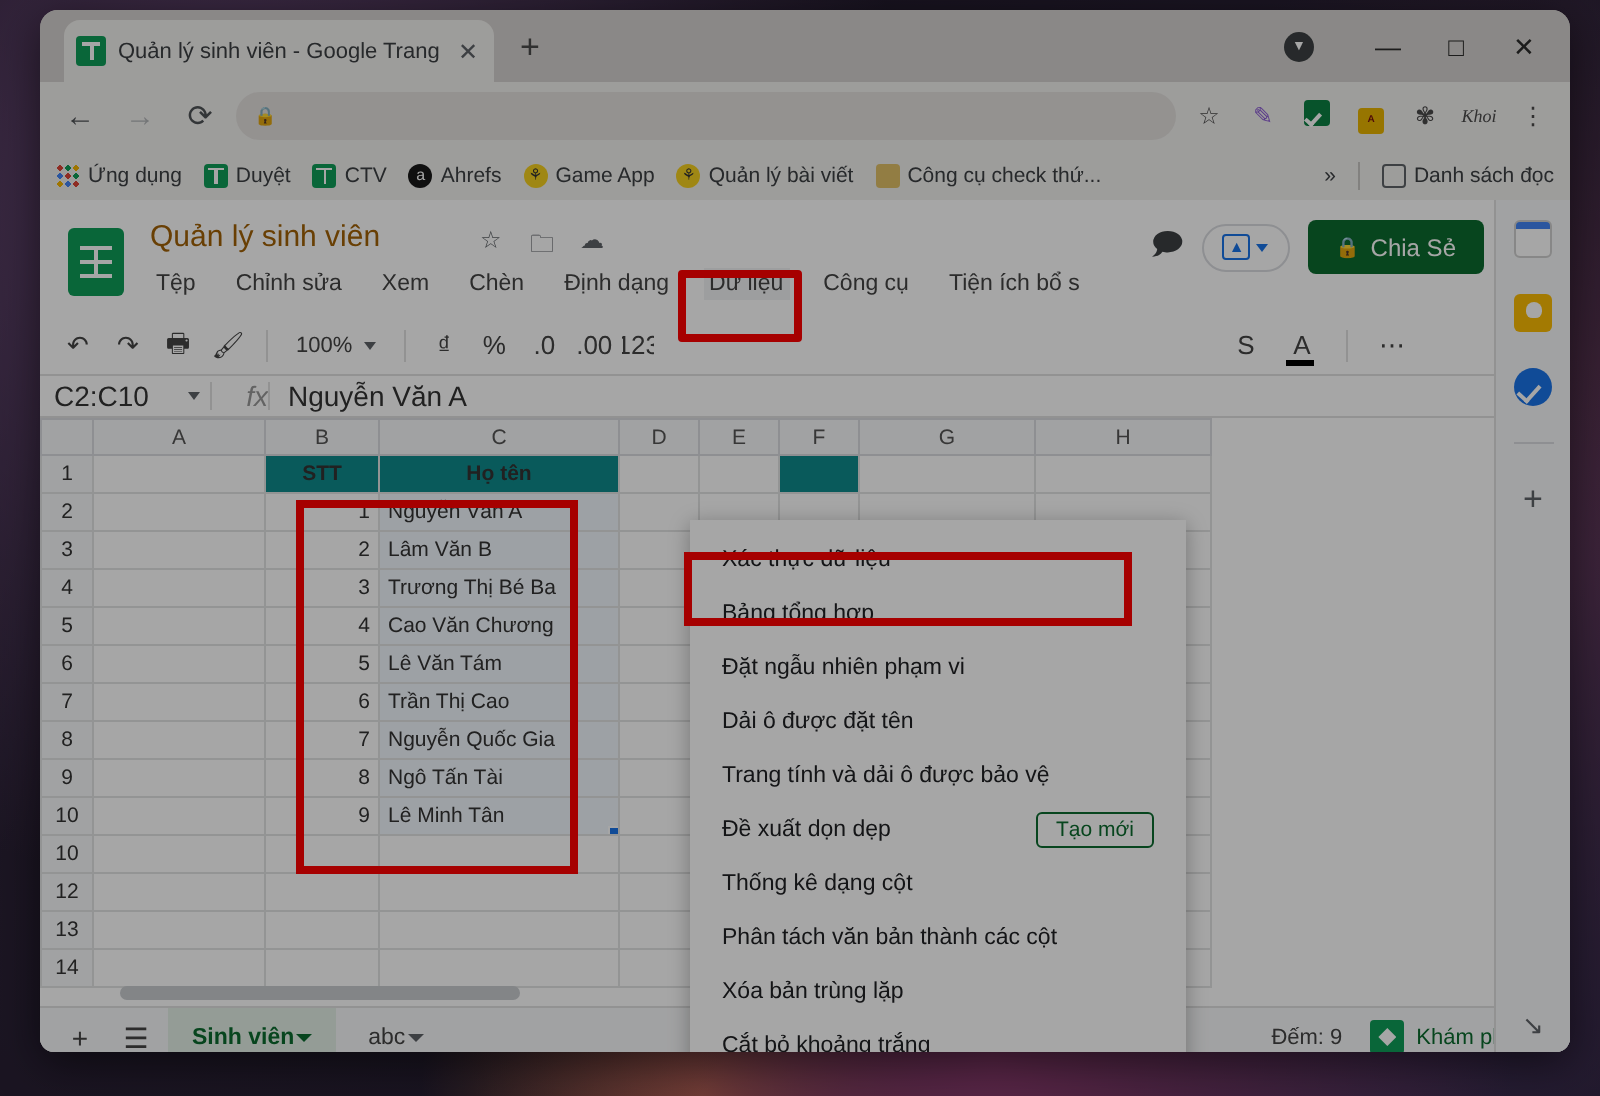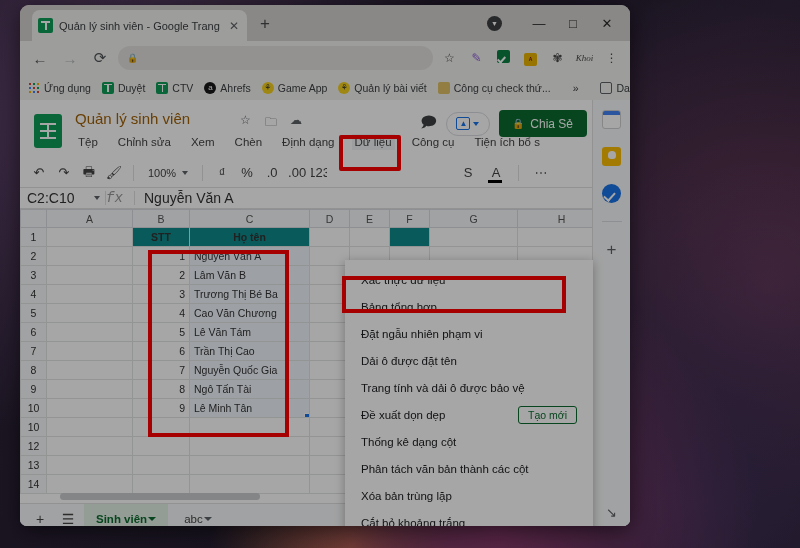--- a/index.html
+++ b/index.html
@@ -20,21 +20,21 @@
       radial-gradient(circle at 5% 62%, #2a2135 0%, rgba(42,33,53,0) 45%),
       radial-gradient(circle at 62% 96%, #8b3b6e 0%, rgba(139,59,110,0) 36%),
       radial-gradient(circle at 86% 92%, #3d2f55 0%, rgba(61,47,85,0) 40%),
       radial-gradient(circle at 96% 52%, #6d3c5e 0%, rgba(109,60,94,0) 38%),
       radial-gradient(circle at 44% 100%, #c7763f 0%, rgba(199,118,63,0) 20%),
       linear-gradient(150deg, #1d1726 0%, #2c2338 45%, #1a1522 100%);
   }
   
   #browser {
     position: absolute;
-    left: 20px; top: 5px; width: 610px; height: 521px;
+    left: 20px; top: 5px; width: 765px; height: 521px;
     background: #d6d3d0;
     border-radius: 9px 9px 7px 7px;
     box-shadow: 0 5px 22px rgba(0,0,0,.55);
     overflow: hidden;
   }
   
   #tabstrip {
     height: 36px; background: #d5d2cf; position: relative;
   }
   .tab {
@@ -187,21 +187,21 @@
   .caret-dark { width:0;height:0;border-left:3.5px solid transparent;border-right:3.5px solid transparent;border-top:4px solid #5f6368;}
   #tb-right { position: absolute; right: 8px; display: flex; align-items: center; gap: 6px; }
   .tb-A { position: relative; }
   .tb-A::after { content:""; position:absolute; left:3px; bottom:1px; width:14px; height:3px; background:#000;}
   
   #formulabar {
     height: 22px; background: #fff; border-top: 1px solid #e0e0e0; border-bottom: 1px solid #e0e0e0;
     display: flex; align-items: center; font-size: 14px; color: #333;
   }
   #namebox { width: 85px; padding-left: 7px; display:flex; align-items:center; justify-content:space-between; padding-right:5px;}
-  #fxlabel { width: 28px; text-align: left; color: #999; font-style: italic; font-family:Liberation Mono, monospace; }
+  #fxlabel { width: 28px; text-align: right; color: #999; font-style: italic; font-family:Liberation Sans, sans-serif; }
   .fb-sep { width: 1px; height: 14px; background: #e0e0e0; }
   #fvalue { padding-left: 9px; }
   
   #gridwrap { position: relative; height: 294px; overflow: hidden; background: #fff; }
   table.grid { border-collapse: collapse; table-layout: fixed; }
   table.grid th, table.grid td {
     border: 1px solid #e2e3e3; height: 19px; font-size: 10.5px; color: #333;
     padding: 0 4px; overflow: hidden; white-space: nowrap;
   }
   table.grid thead th {

